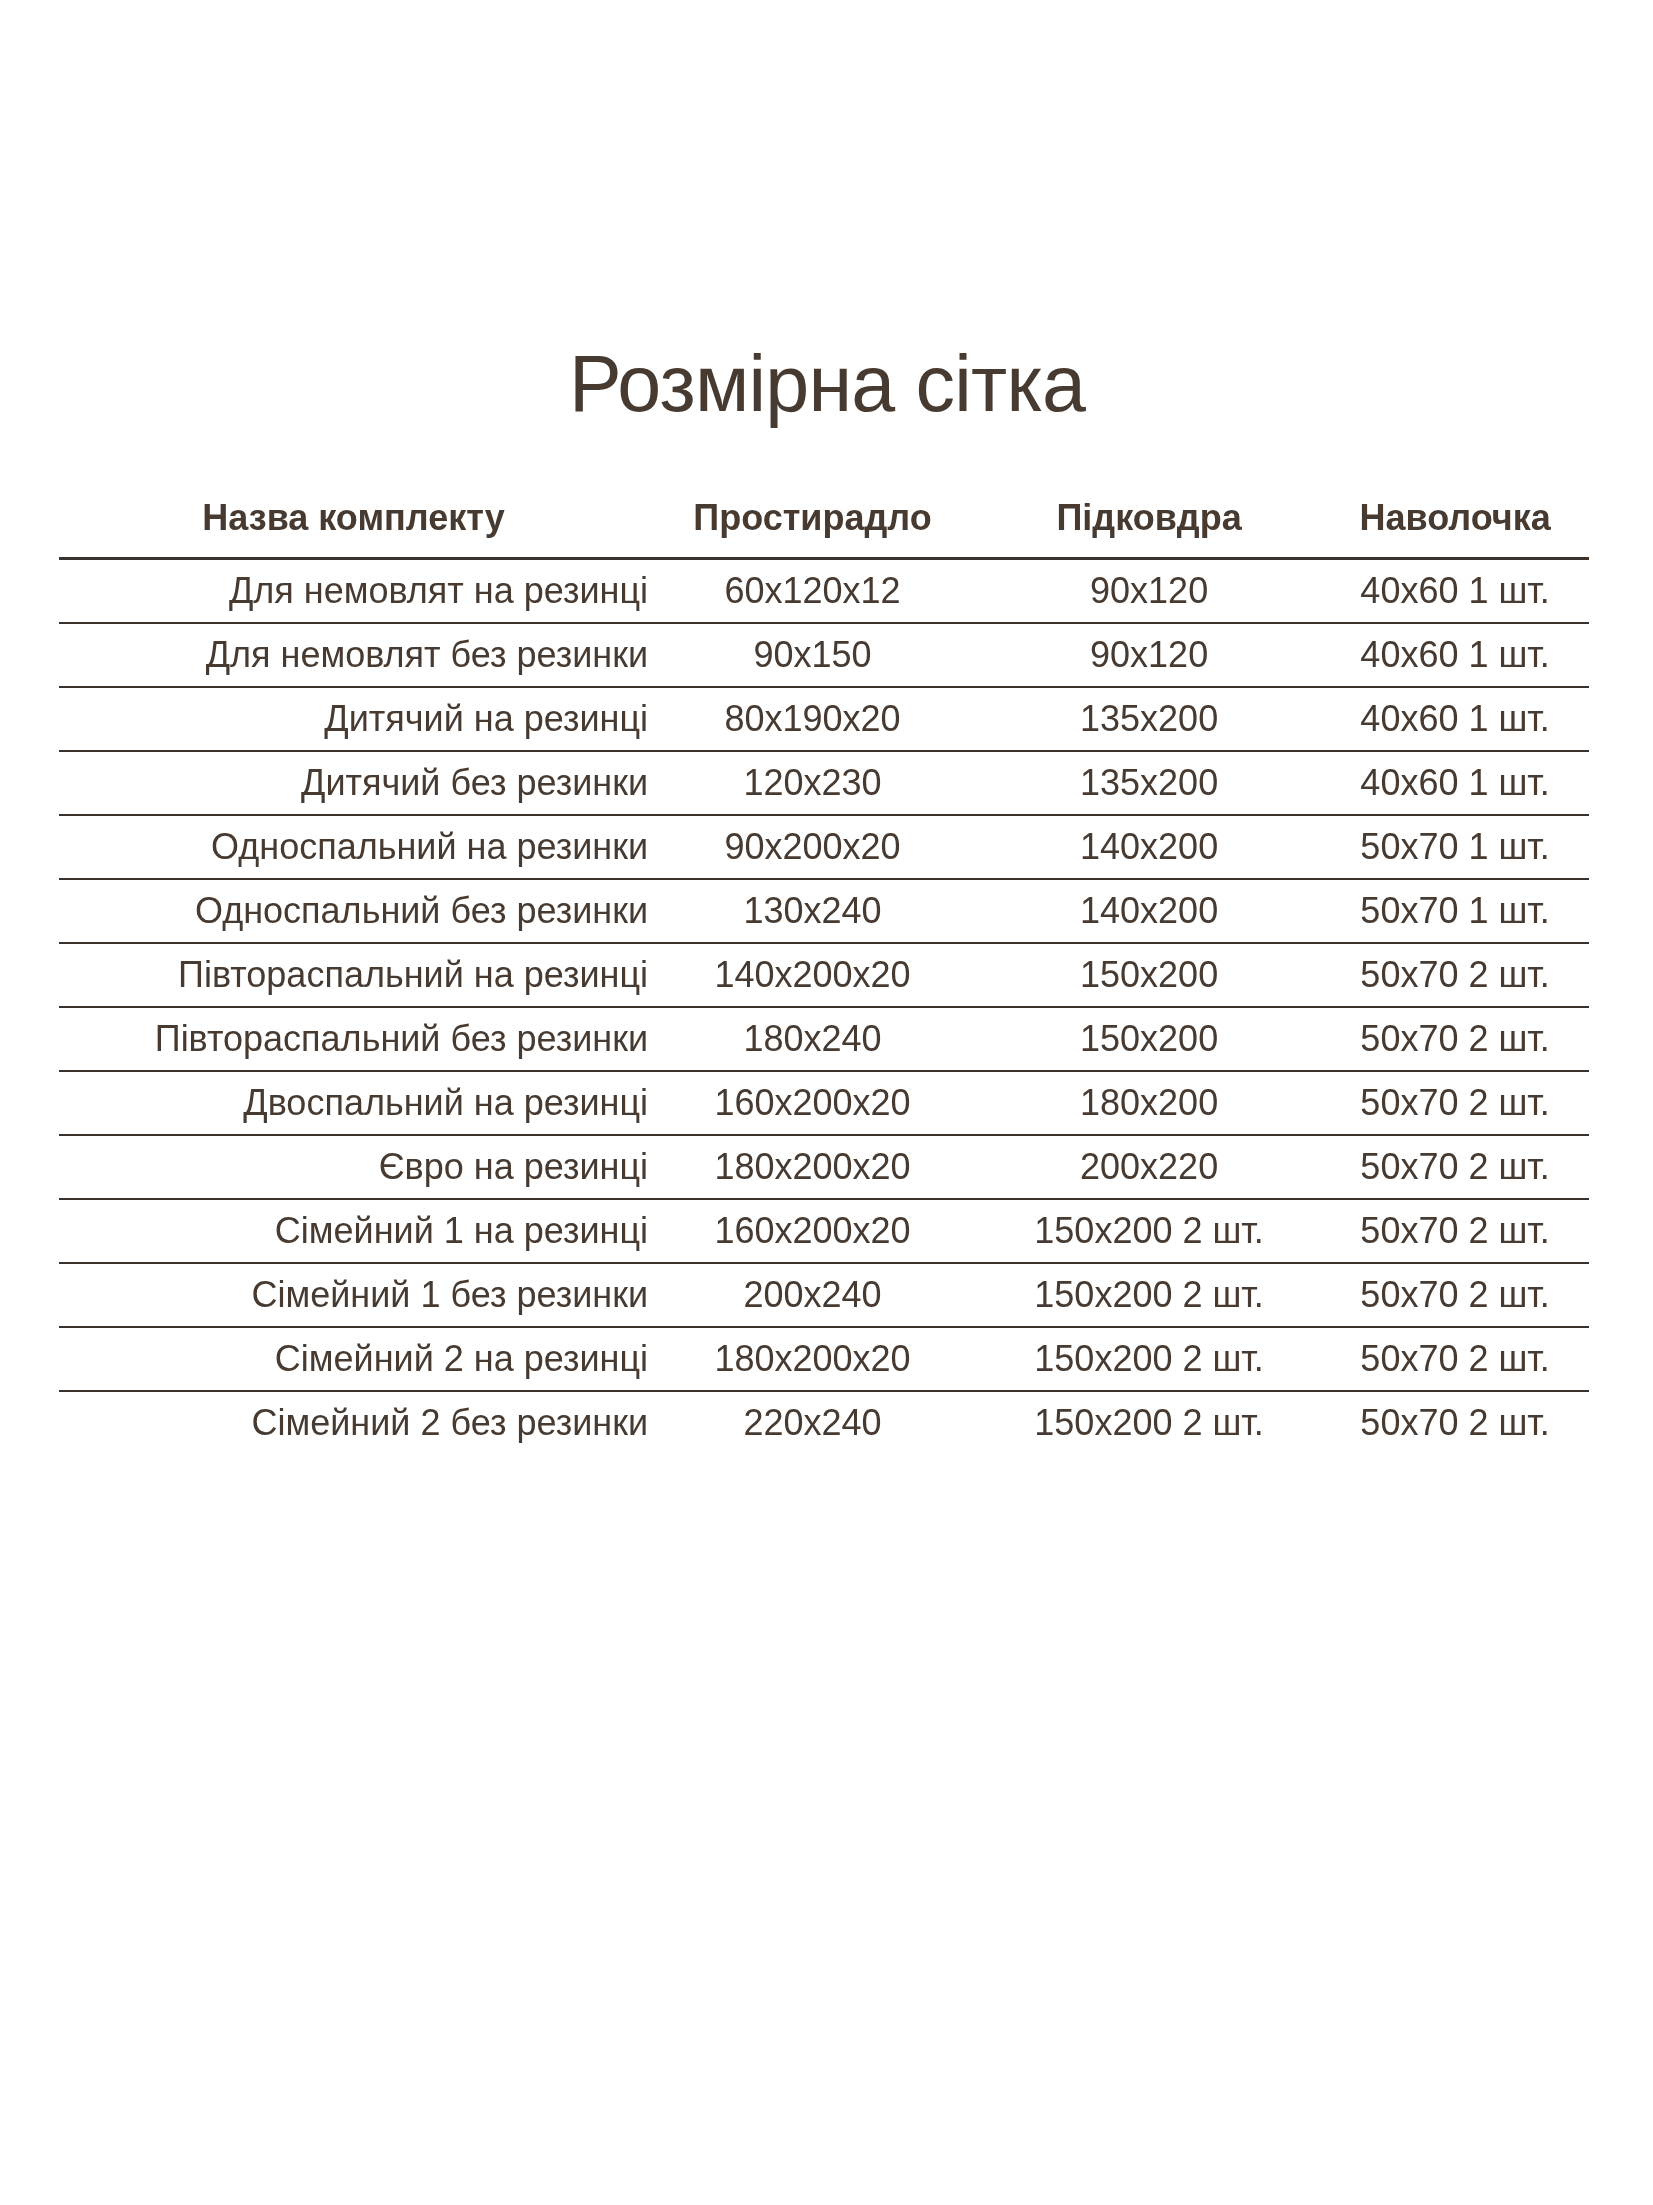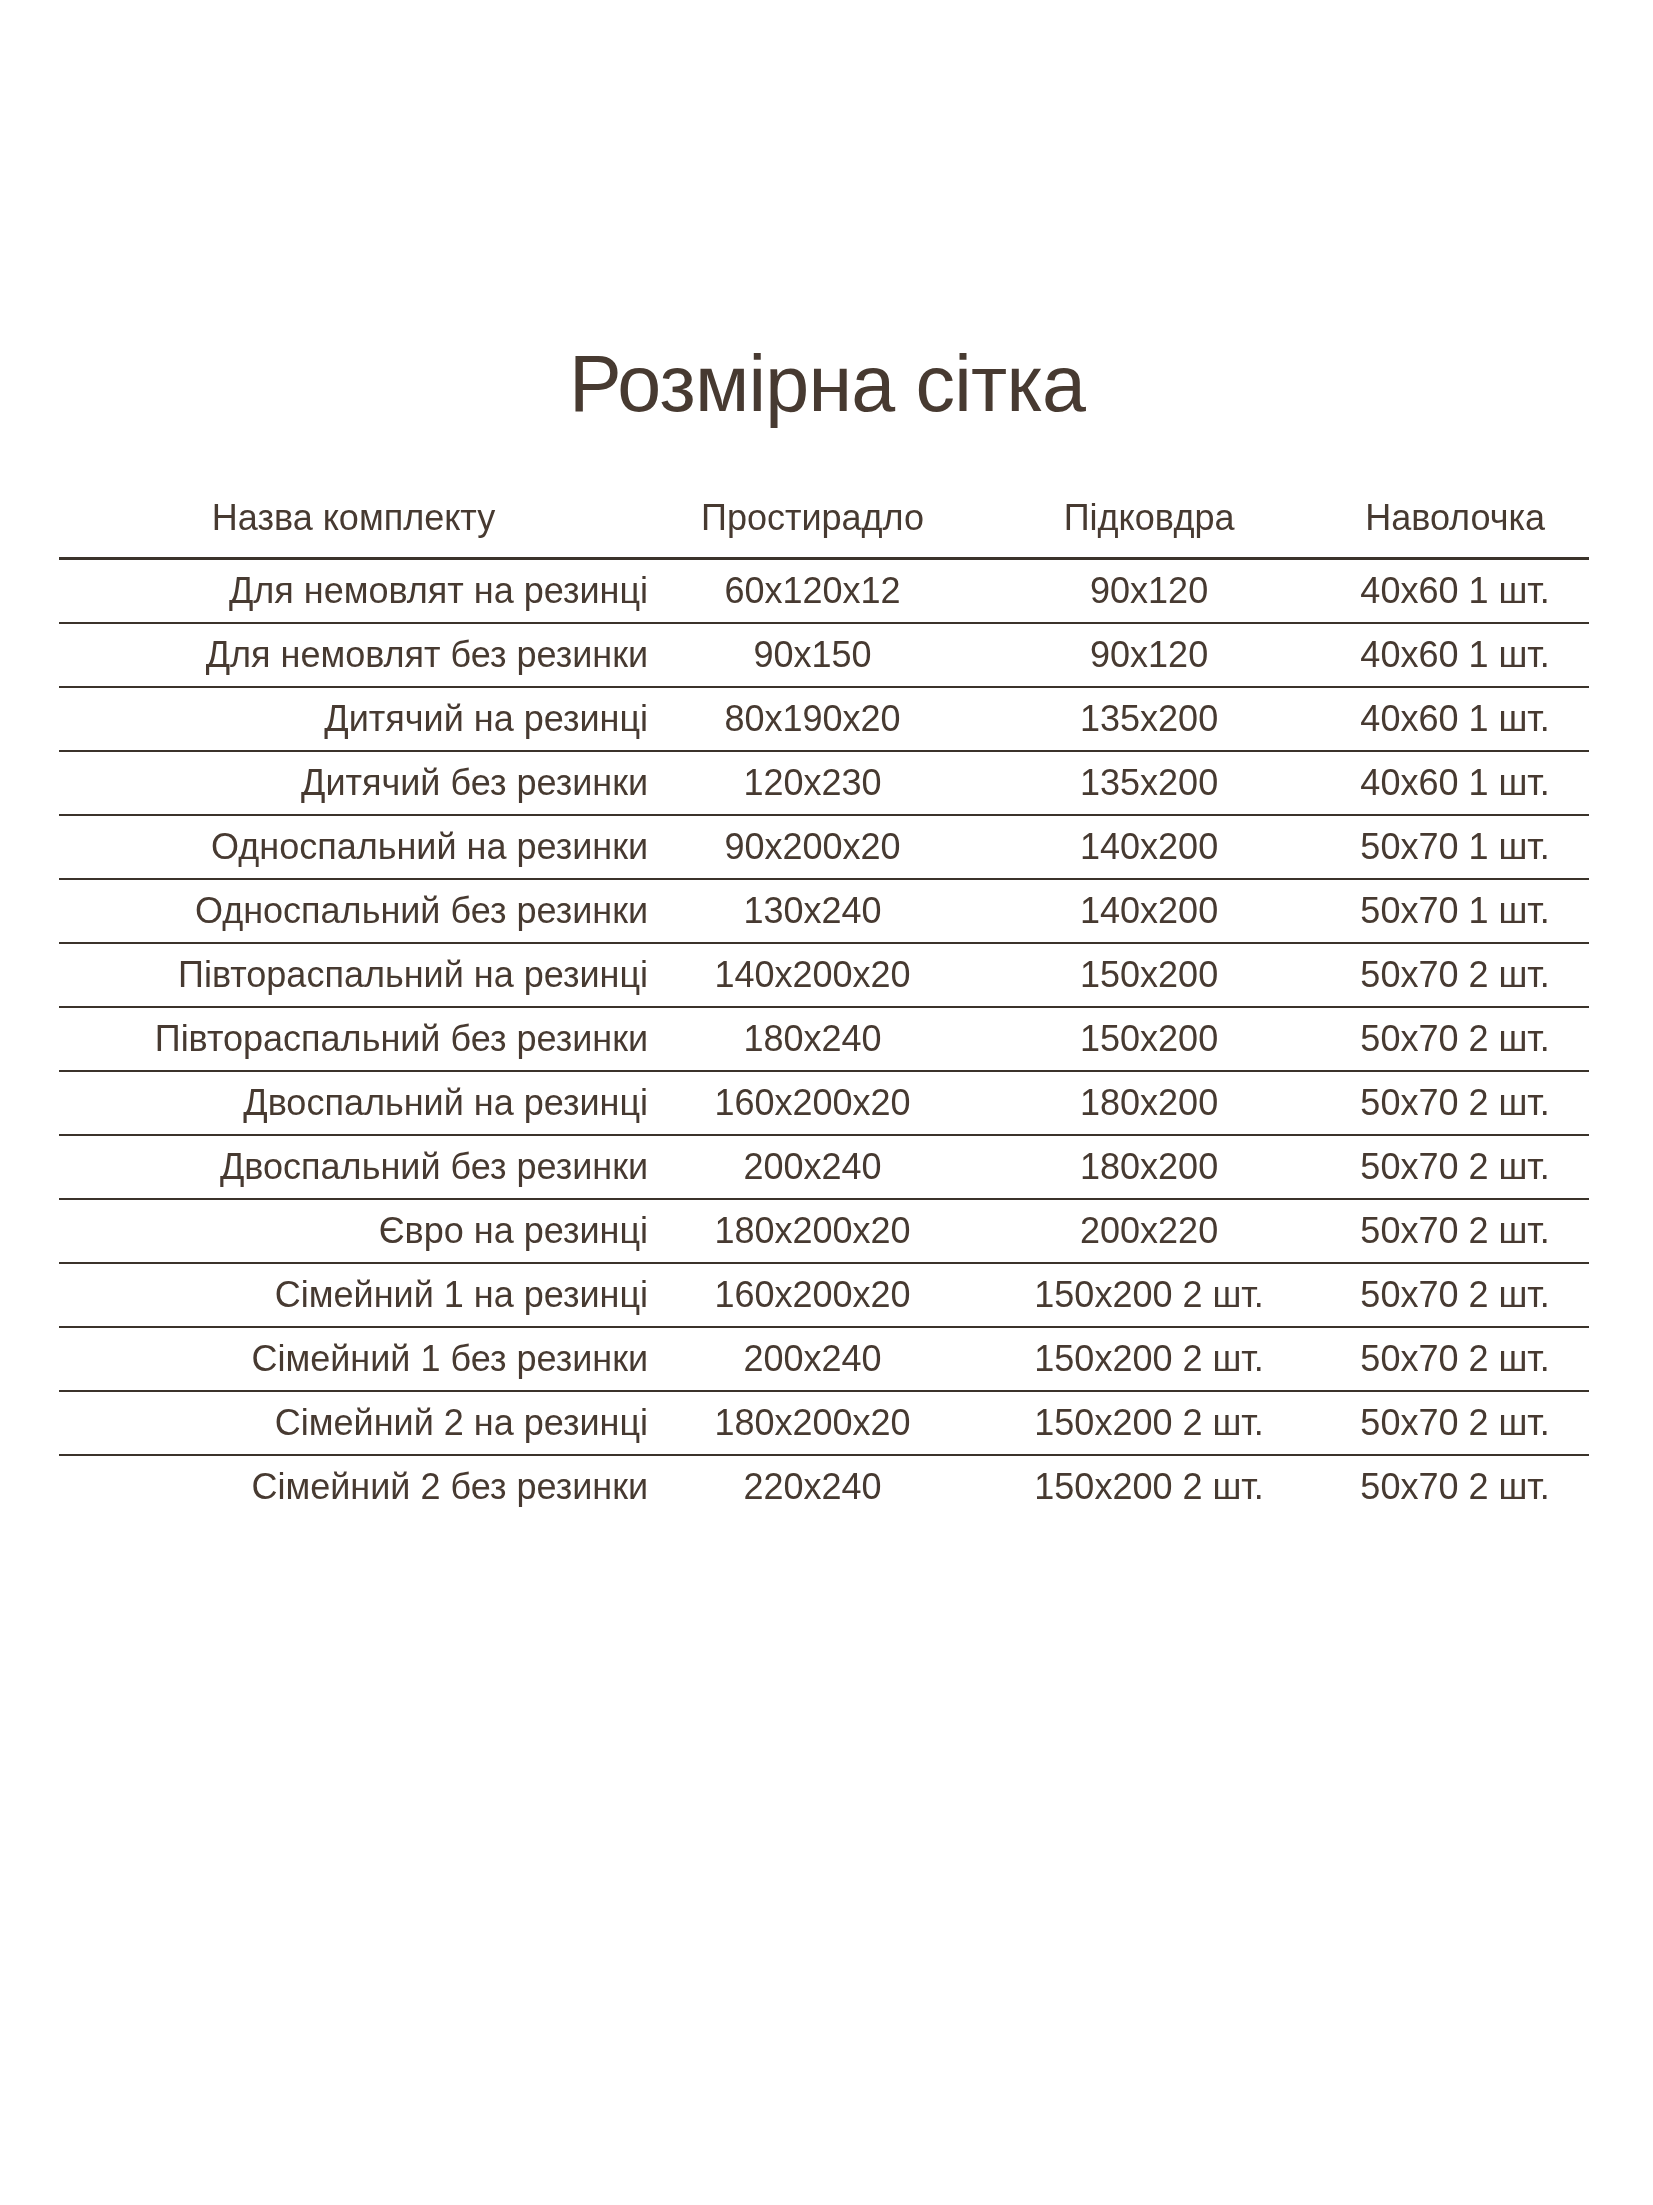--- a/index.html
+++ b/index.html
@@ -36,21 +36,21 @@
     width:1530px;
     font-size:36px;
     color:var(--text-color);
   }
   col.c1{width:38.5%;}
   col.c2{width:21.5%;}
   col.c3{width:22.5%;}
   col.c4{width:17.5%;}
   thead th{
     height:78px;
-    font-weight:400;
+    font-weight:700;
     vertical-align:middle;
     border-bottom:3.3px solid var(--line-color);
     padding:0;
   }
   tbody td{
     height:62px;
     text-align:center;
     vertical-align:middle;
     border-bottom:2.5px solid var(--line-color);
     padding:0;
@@ -135,26 +135,20 @@
         <td>150х200</td>
         <td>50х70 2 шт.</td>
       </tr>
       <tr>
         <td class="name">Двоспальний на резинці</td>
         <td>160х200х20</td>
         <td>180х200</td>
         <td>50х70 2 шт.</td>
       </tr>
       <tr>
-        <td class="name">Двоспальний без резинки</td>
-        <td>200х240</td>
-        <td>180х200</td>
-        <td>50х70 2 шт.</td>
-      </tr>
-      <tr>
         <td class="name">Євро на резинці</td>
         <td>180х200х20</td>
         <td>200х220</td>
         <td>50х70 2 шт.</td>
       </tr>
       <tr>
         <td class="name">Сімейний 1 на резинці</td>
         <td>160х200х20</td>
         <td>150х200 2 шт.</td>
         <td>50х70 2 шт.</td>

